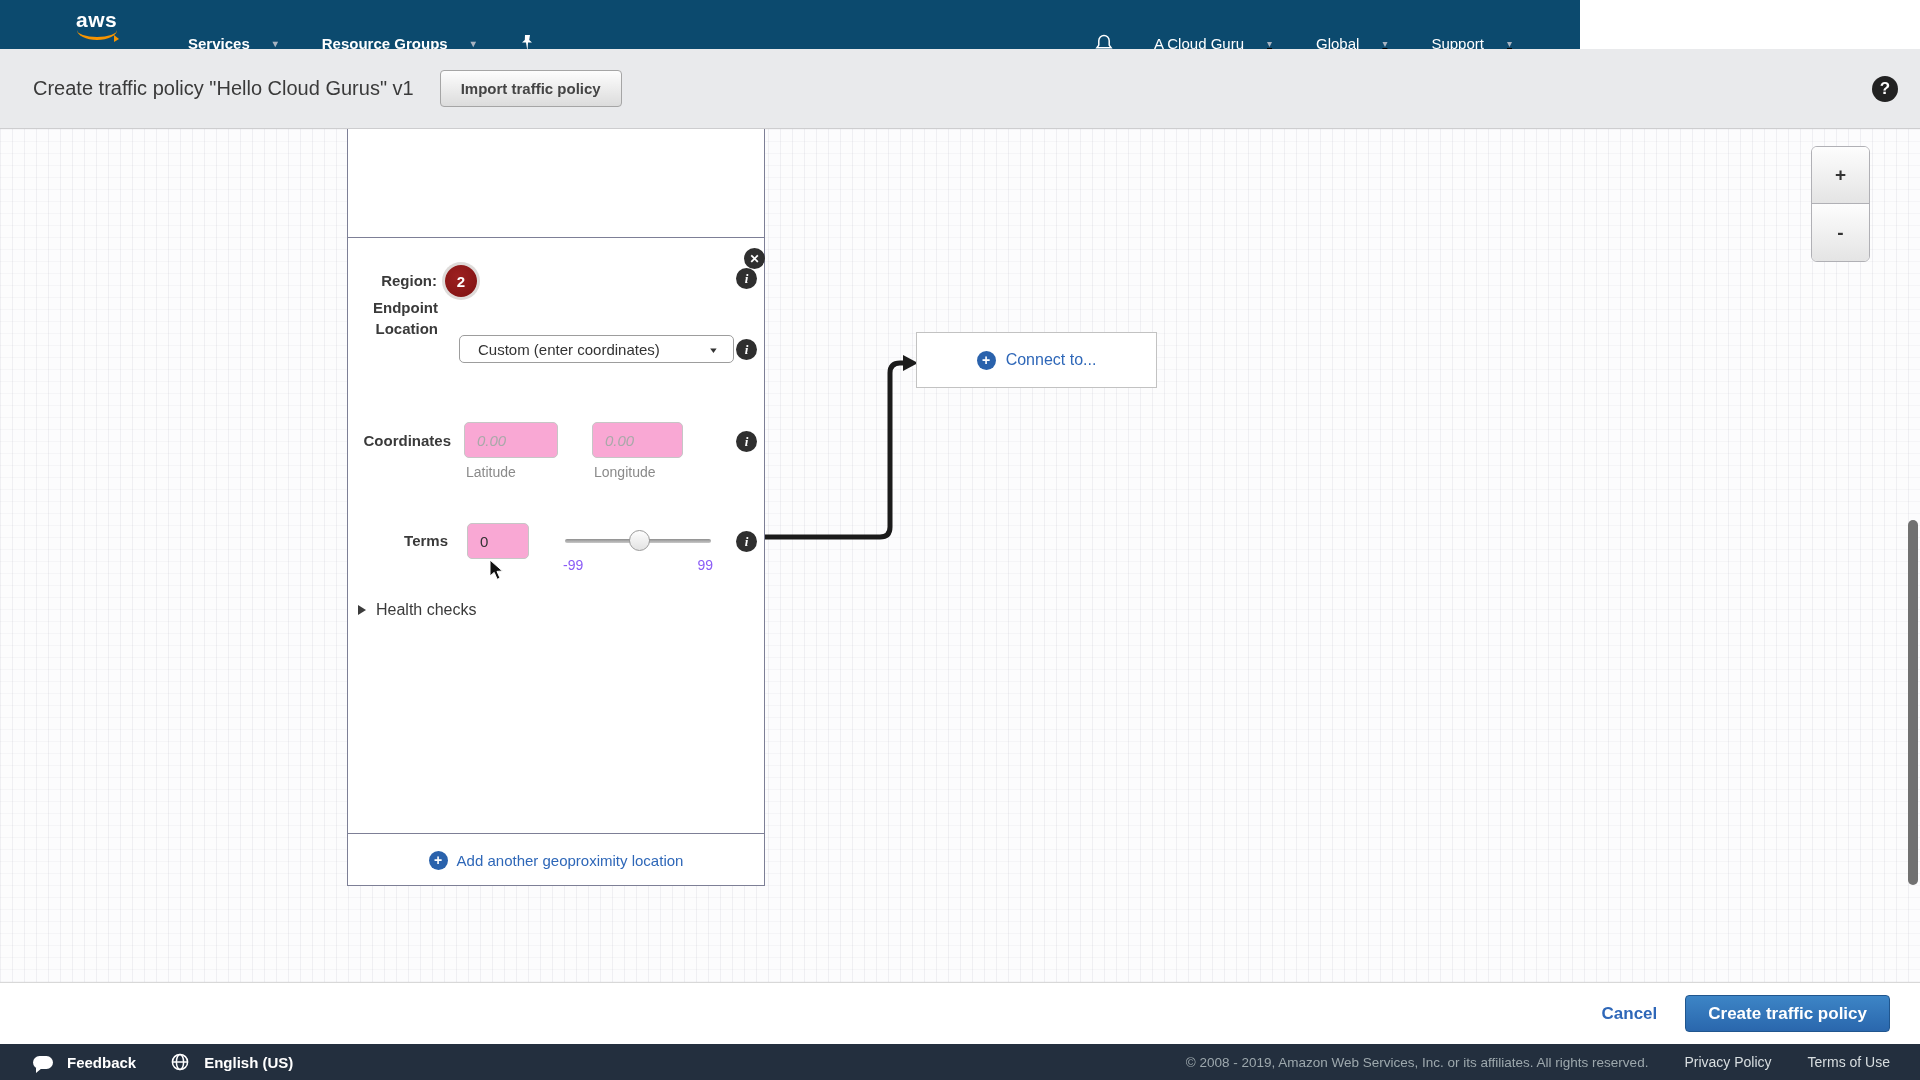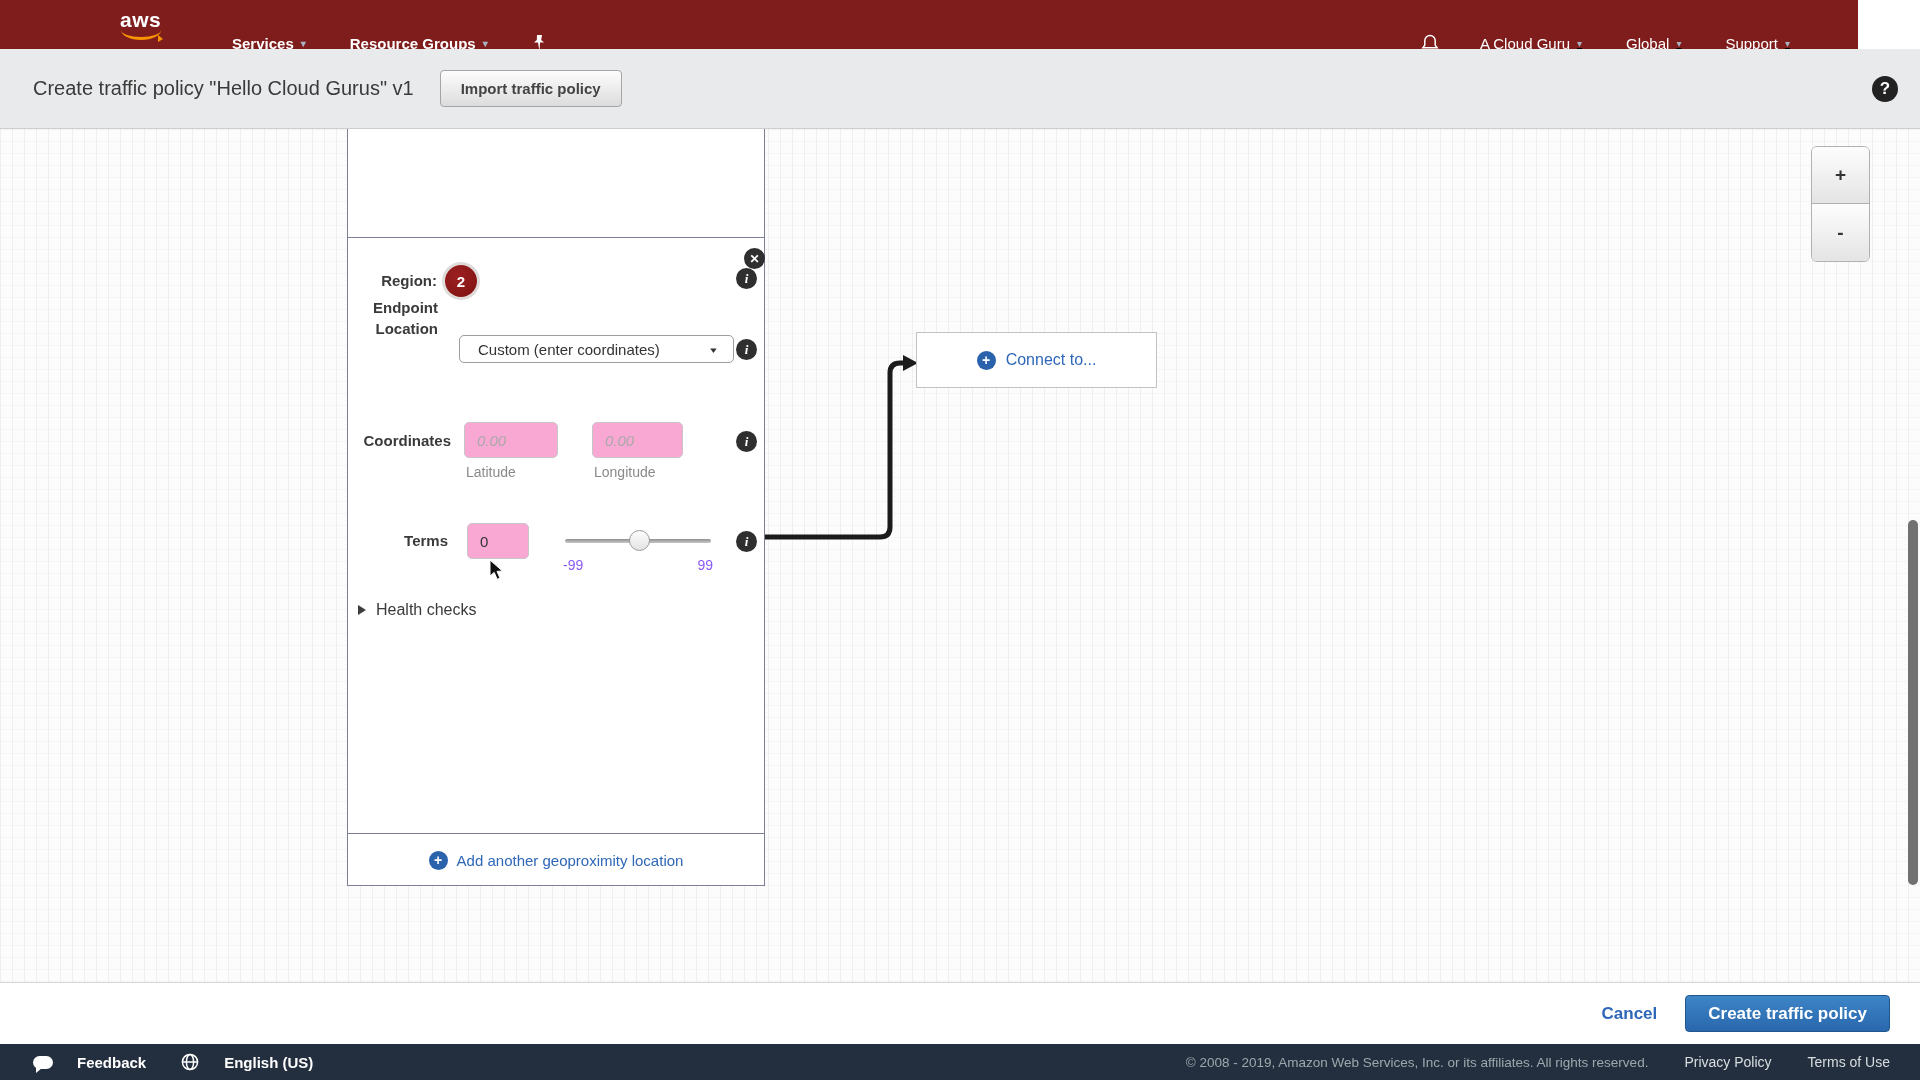--- a/index.html
+++ b/index.html
@@ -1,26 +1,26 @@
 <!DOCTYPE html>
 <html><head>
 <meta charset="utf-8">
 <style>
   * { margin:0; padding:0; box-sizing:border-box; }
   html,body { width:1920px; height:1080px; font-family:"Liberation Sans", sans-serif; background:#fff; }
   #app { position:relative; width:1920px; height:1080px; overflow:hidden; }
 
   
-  .topnav { position:absolute; left:0; top:0; width:1858px; height:49px; background:#7f1d1d; display:flex; align-items:center; justify-content:space-between;padding-left:44px; }
+  .topnav { position:absolute; left:0; top:0; width:1580px; height:49px; background:#0c4a6e; display:flex; align-items:center; justify-content:space-between; }
   .nav-left { display:flex; align-items:center; padding-left:76px; }
   .aws-logo { position:relative; width:46px; height:30px; margin-right:66px; cursor:pointer; }
   .aws-logo .aws-word { color:#fff; font-weight:bold; font-size:21px; letter-spacing:.5px; line-height:20px; }
   .aws-logo .aws-smile { position:absolute; left:1px; top:19px; width:40px; height:11px; border-bottom:3px solid #f79400; border-radius:0 0 55% 55% / 0 0 100% 100%; }
   .aws-logo .aws-smile:after { content:""; position:absolute; right:-2px; bottom:-5px; width:0; height:0; border-left:5px solid #f79400; border-top:4px solid transparent; border-bottom:3px solid transparent; }
-  .nav-item { display:flex; align-items:center; gap:7px; color:#fff; font-size:15px; margin-right:44px; cursor:pointer;margin-top:38px; }
+  .nav-item { display:flex; align-items:center; gap:23px; color:#fff; font-size:15px; margin-right:44px; cursor:pointer;margin-top:38px; }
   .nav-item.bold { font-weight:bold; }
   .caret { font-size:10px; color:#a8b3c1; line-height:1; }
   .nav-right { display:flex; align-items:center; padding-right:68px;text-decoration:underline; }
   .pin-icon svg { display:block; }
   .bell { margin-right:40px; }
   .bell svg { display:block; }
 
   
   .subheader { position:absolute; left:0; top:49px; width:1920px; height:80px; background:#e9eaec; border-bottom:1px solid #cdcdcf; display:flex; align-items:center; }
   .page-title { margin-left:33px; font-size:20px; color:#3a3a3a; }
@@ -96,21 +96,21 @@
 
   
   .footerbar { position:absolute; left:0; top:983px; width:1920px; height:61px; background:#fff; display:flex; align-items:center; justify-content:flex-end; }
   .cancel-link { font-size:17px; font-weight:bold; color:#2e67b8; margin-right:28px; cursor:pointer; text-decoration:none; }
   .create-btn { margin-right:30px; height:37px; padding:0 22px; font-family:"Liberation Sans",sans-serif; font-size:17px; font-weight:bold; color:#fff;
     background:linear-gradient(#3d85c6,#2a67ad); border:1px solid #20568e; border-radius:4px; cursor:pointer; }
 
   
   .bottombar { position:absolute; left:0; top:1044px; width:1920px; height:36px; background:#232f3e; display:flex; align-items:center; justify-content:space-between; }
   .bb-left { display:flex; align-items:center; padding-left:33px; }
-  .bb-item { display:flex; align-items:center; gap:24px; color:#fff; font-size:15px; font-weight:bold; margin-right:34px; cursor:pointer; }
+  .bb-item { display:flex; align-items:center; gap:14px; color:#fff; font-size:15px; font-weight:bold; margin-right:34px; cursor:pointer; }
   .bubble { position:relative; width:20px; height:13px; background:#fff; border-radius:7px; }
   .bubble:after { content:""; position:absolute; left:3px; bottom:-4px; width:0; height:0; border-top:5px solid #fff; border-right:6px solid transparent; }
   .bb-right { display:flex; align-items:center; padding-right:30px;margin-left:40px; }
   .copyright { color:#9da8ad; font-size:13.5px; margin-right:36px; }
   .bb-link { color:#d8dee0; font-size:14px; margin-left:0; margin-right:36px; cursor:pointer; text-decoration:none; }
   .bb-link:last-child { margin-right:0; }
 </style>
 </head>
 <body>
 

